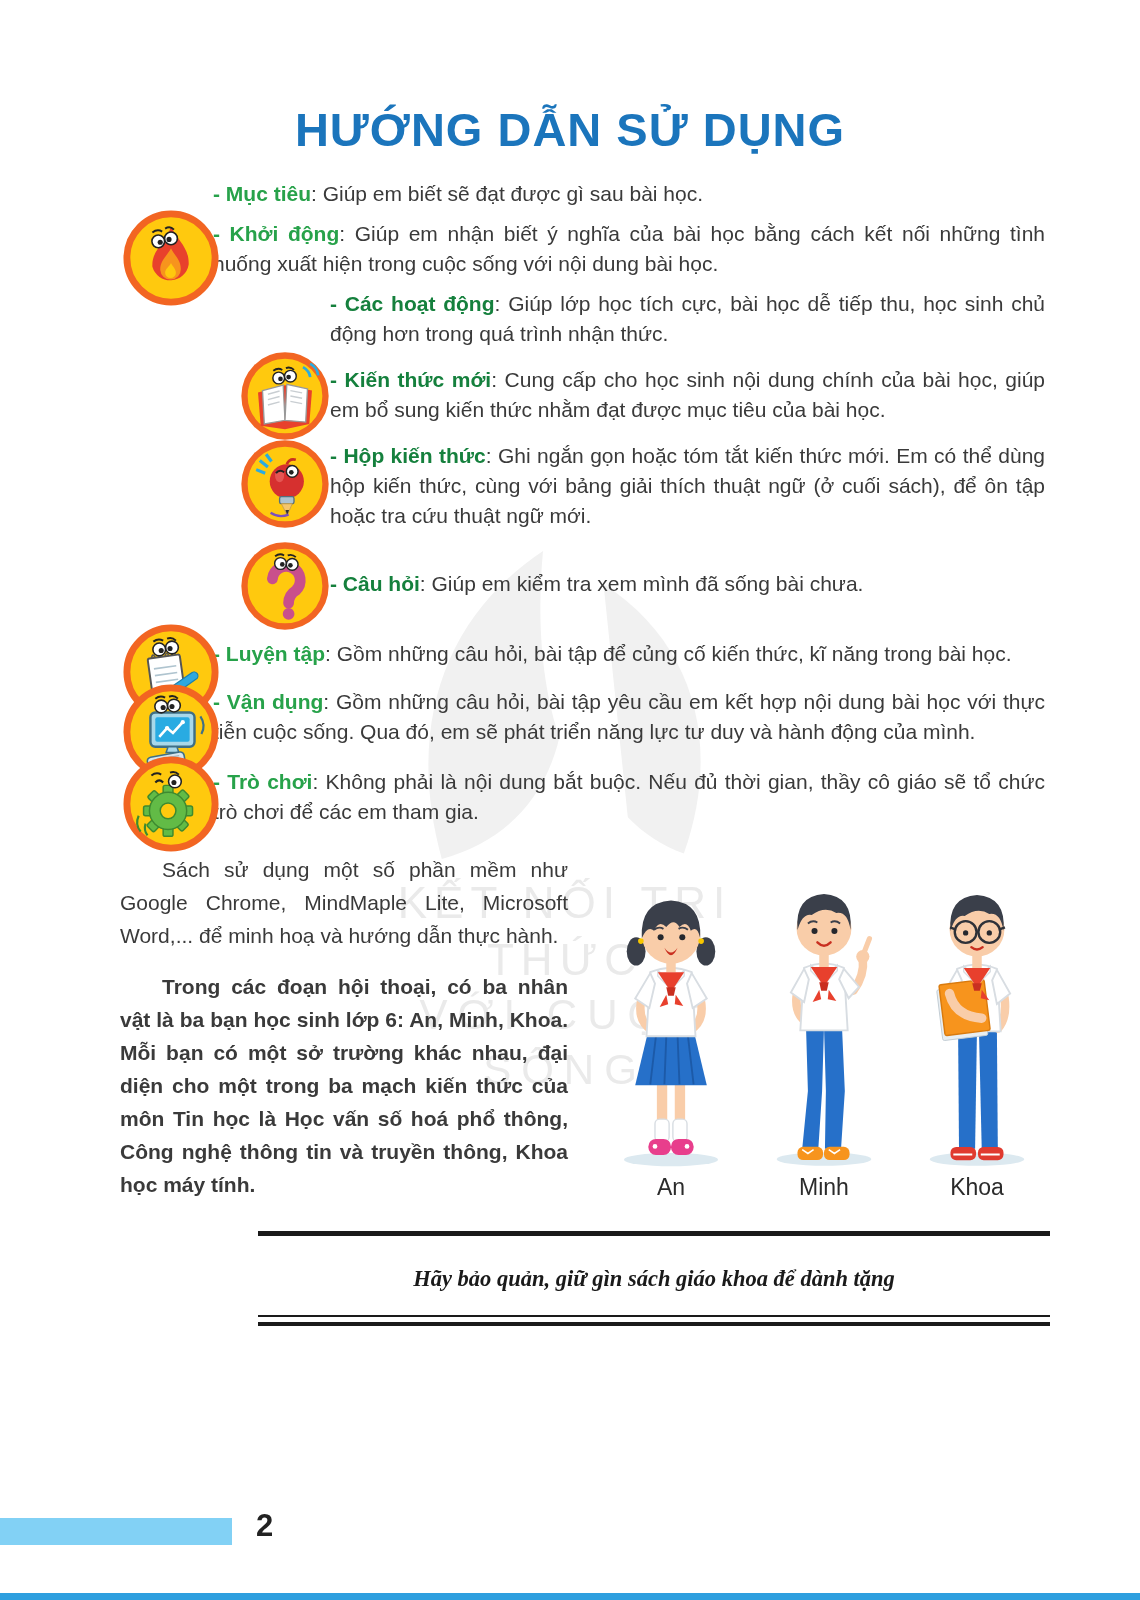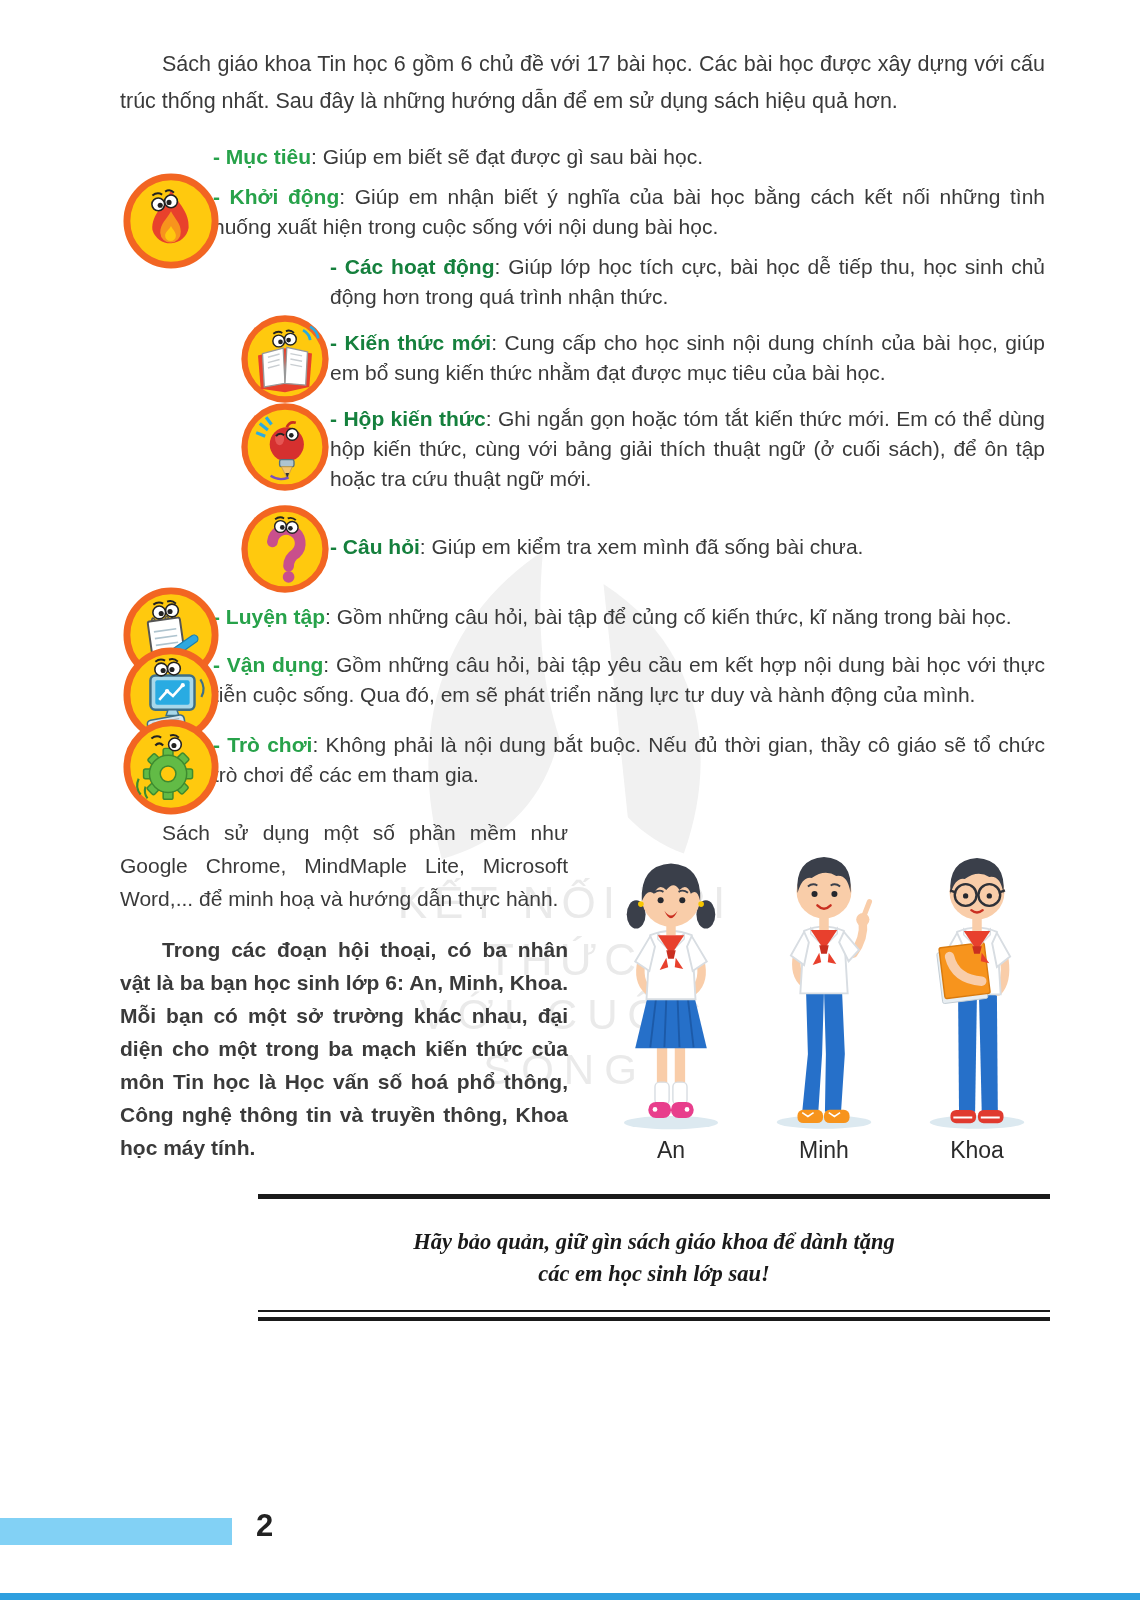--- a/index.html
+++ b/index.html
@@ -56,22 +56,22 @@
     <svg width="380" height="330" viewBox="0 0 340 300">
       <path d="M150 10 C60 70 25 170 58 290 C160 262 198 160 150 10 Z" fill="#f1f1f1"></path>
       <path d="M205 40 C290 95 312 190 278 285 C195 255 162 155 205 40 Z" fill="#f1f1f1"></path>
       <path d="M150 10 C140 120 160 220 230 280 L205 40 Z" fill="#ffffff"></path>
     </svg>
     <div class="wm-line">KẾT NỐI TRI THỨC</div>
     <div class="wm-line wm-line2">VỚI CUỘC SỐNG</div>
   </div>
 
   <div class="content">
-
-    <p class="intro">Sách giáo khoa Tin học 6 gồm 6 chủ đề với 17 bài học. Các bài học được xây dựng với cấu trúc thống nhất. Sau đây là những hướng dẫn để em sử dụng sách hiệu quả hơn.</p>
+    <h1 class="title">HƯỚNG DẪN SỬ DỤNG</h1>
+
 
     <div class="guide">
 
       <div class="g-item lvl1">
         <p><span class="lbl green">- Mục tiêu</span><span>: Giúp em biết sẽ đạt được gì sau bài học.</span></p>
       </div>
 
       <div class="g-item lvl1 mt10">
         <span class="icon icon-l1" style="top:-10px">
           <svg viewBox="0 0 100 100" width="98" height="98">
@@ -332,21 +332,20 @@
               <circle cx="88" cy="62" r="2.8" fill="#26282E"></circle>
             <path d="M69 77 q6 5 12 0" stroke="#C92F20" stroke-width="2.5" fill="none" stroke-linecap="round"></path>
           </svg>
           <span class="char-name">Khoa</span>
         </div>
       </div>
     </div>
 
     <div class="note">
       <p>Hãy bảo quản, giữ gìn sách giáo khoa để dành tặng</p>
-      <p>các em học sinh lớp sau!</p>
       <div class="note-bottom"></div>
     </div>
   </div>
 
   <div class="footer-bar"></div>
   <span class="page-num">2</span>
   <div class="bottom-strip"></div>
 </div>
 
 </body></html>

